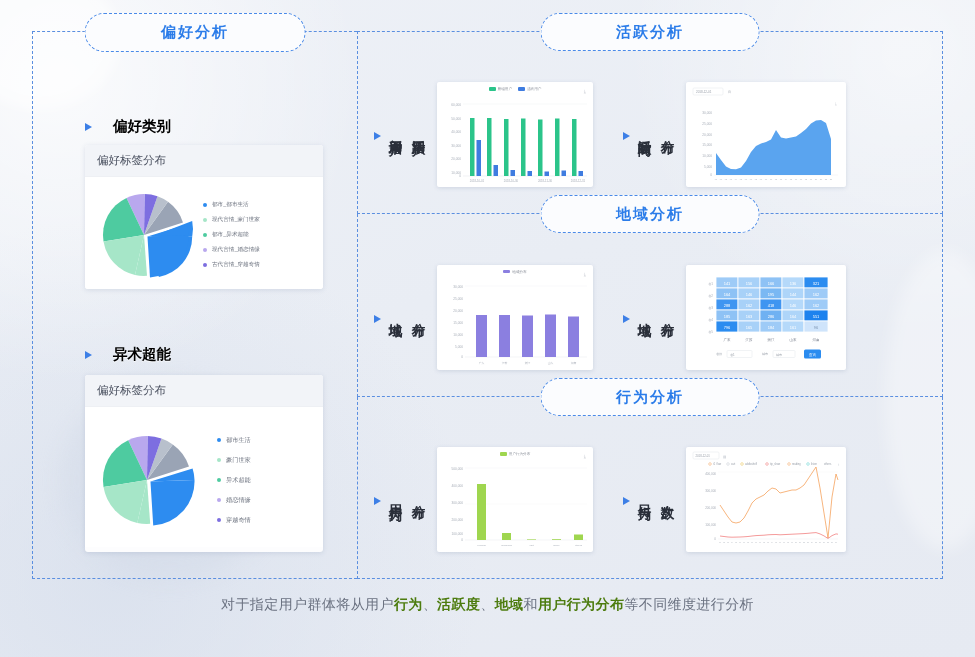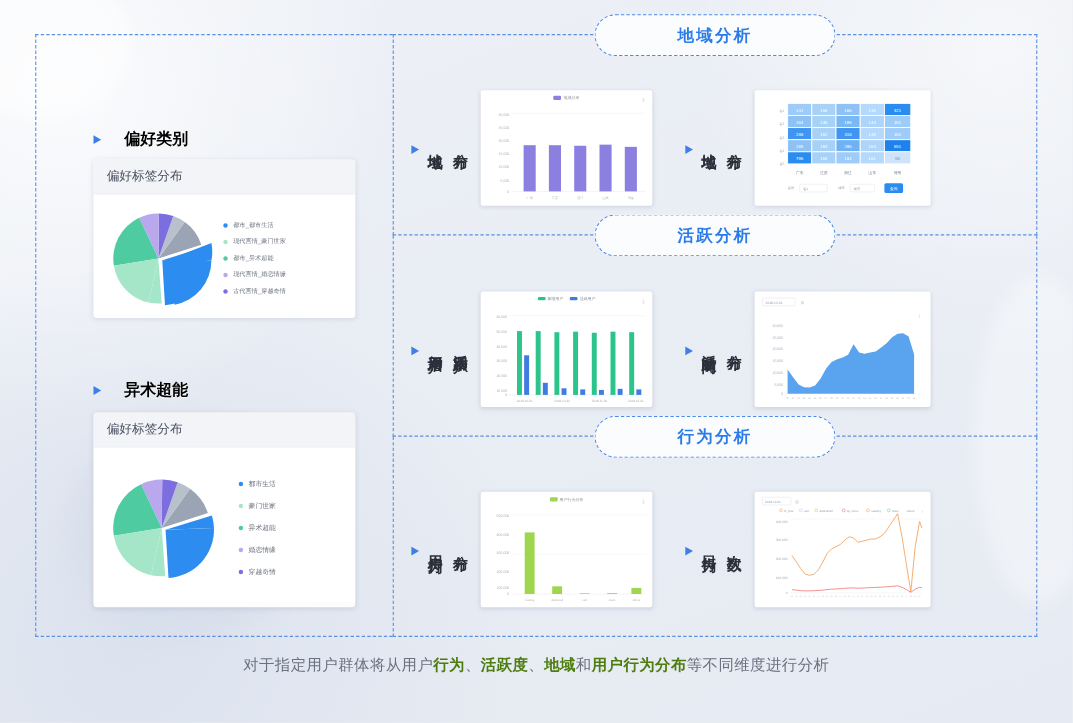--- a/index.html
+++ b/index.html
@@ -121,20 +121,23 @@
 </head>
 <body>
 
 <div class="deco d1"></div>
 <div class="deco d2"></div>
 <div class="deco d3"></div>
 
 <div class="board">
 
   <div class="col-left">
+    <div class="pill pill-left">
+      <span>偏好分析</span>
+    </div>
 
     <div style="position:absolute; left:52px; top:85px;">
       <div class="sec-head">
         <span class="tri"></span>
         <span>偏好类别</span>
       </div>
     </div>
 
     <div class="card" style="position:absolute; left:52px; top:113px; width:238px; height:144px;">
       <div class="card-title">偏好标签分布</div>
@@ -233,160 +236,20 @@
               <span class="dot" style="background:#7d6ee0"></span>
               <span>穿越奇情</span>
             </div>
           </div>
         </div>
       </div>
     </div>
   </div>
 
   <div class="col-right">
-
-    <div class="panel p-region">
-      <div class="pill pill-right">
-        <span>地域分析</span>
-      </div>
-      <div class="row" style="padding-top:24px;">
-        <div class="item">
-          <div class="vlabel">
-            <span class="tri tri-v"></span>
-            <span class="vtext">地域</span>
-            <span class="vtext">分布</span>
-          </div>
-          <div class="minicard mc-a">
-            <div class="mini-legend">
-              <span class="ml-i">
-                <span class="ml-box" style="background:#8b7fe0"></span>
-                <span>地域分布</span>
-              </span>
-            </div>
-            <div class="dlbtn">⤓</div>
-            <svg class="chart-svg" width="156" height="105" viewBox="0 0 156 105">
-              <g font-size="3.2" fill="#a8aeb8" font-family="Liberation Sans, sans-serif">
-                <text x="26" y="23" text-anchor="end">30,000</text>
-                <text x="26" y="35" text-anchor="end">25,000</text>
-                <text x="26" y="47" text-anchor="end">20,000</text>
-                <text x="26" y="59" text-anchor="end">15,000</text>
-                <text x="26" y="71" text-anchor="end">10,000</text>
-                <text x="26" y="83" text-anchor="end">5,000</text>
-                <text x="26" y="93" text-anchor="end">0</text>
-              </g>
-              <line x1="28" y1="92" x2="150" y2="92" stroke="#eceef1" stroke-width="0.6"></line>
-              <line x1="28" y1="21" x2="150" y2="21" stroke="#f1f2f5" stroke-width="0.5"></line>
-              <g fill="#8b7fe0">
-                <rect x="39" y="50" width="11" height="42"></rect>
-                <rect x="62" y="50" width="11" height="42"></rect>
-                <rect x="85" y="50.5" width="11" height="41.5"></rect>
-                <rect x="108" y="49.5" width="11" height="42.5"></rect>
-                <rect x="131" y="51.5" width="11" height="40.5"></rect>
-              </g>
-              <g font-size="2.8" fill="#a8aeb8" text-anchor="middle" font-family="Liberation Sans, sans-serif">
-                <text x="44.5" y="99">广东</text>
-                  <text x="67.5" y="99">江苏</text>
-                  <text x="90.5" y="99">浙江</text>
-                <text x="113.5" y="99">山东</text>
-                  <text x="136.5" y="99">河南</text>
-              </g>
-            </svg>
-          </div>
-        </div>
-        <div class="item" style="margin-left:30px;">
-          <div class="vlabel">
-            <span class="tri tri-v"></span>
-            <span class="vtext">地域</span>
-            <span class="vtext">分布</span>
-          </div>
-          <div class="minicard mc-b">
-            <svg class="chart-svg" width="160" height="105" viewBox="0 0 160 105">
-              <g font-size="3" fill="#a8aeb8" text-anchor="end" font-family="Liberation Sans, sans-serif">
-                <text x="27" y="20">省1</text>
-                  <text x="27" y="32">省2</text>
-                  <text x="27" y="44">省3</text>
-                <text x="27" y="56">省4</text>
-                  <text x="27" y="68">省5</text>
-              </g>
-              <g stroke="#fff" stroke-width="0.8">
-                <rect x="30" y="12" width="22" height="11" fill="#9ecbf7"></rect>
-                  <rect x="52" y="12" width="22" height="11" fill="#a8d1f8"></rect>
-                  <rect x="74" y="12" width="22" height="11" fill="#8ec2f5"></rect>
-                  <rect x="96" y="12" width="22" height="11" fill="#b5d9fa"></rect>
-                  <rect x="118" y="12" width="24" height="11" fill="#2b8cf0"></rect>
-                <rect x="30" y="23" width="22" height="11" fill="#8ec2f5"></rect>
-                  <rect x="52" y="23" width="22" height="11" fill="#a8d1f8"></rect>
-                  <rect x="74" y="23" width="22" height="11" fill="#7ab8f3"></rect>
-                  <rect x="96" y="23" width="22" height="11" fill="#aed5f9"></rect>
-                  <rect x="118" y="23" width="24" height="11" fill="#9ecbf7"></rect>
-                <rect x="30" y="34" width="22" height="11" fill="#3f95f1"></rect>
-                  <rect x="52" y="34" width="22" height="11" fill="#a8d1f8"></rect>
-                  <rect x="74" y="34" width="22" height="11" fill="#3f95f1"></rect>
-                  <rect x="96" y="34" width="22" height="11" fill="#b5d9fa"></rect>
-                  <rect x="118" y="34" width="24" height="11" fill="#9ecbf7"></rect>
-                <rect x="30" y="45" width="22" height="11" fill="#8ec2f5"></rect>
-                  <rect x="52" y="45" width="22" height="11" fill="#a8d1f8"></rect>
-                  <rect x="74" y="45" width="22" height="11" fill="#6fb1f2"></rect>
-                  <rect x="96" y="45" width="22" height="11" fill="#aed5f9"></rect>
-                  <rect x="118" y="45" width="24" height="11" fill="#1d82ee"></rect>
-                <rect x="30" y="56" width="22" height="11" fill="#2b8cf0"></rect>
-                  <rect x="52" y="56" width="22" height="11" fill="#a8d1f8"></rect>
-                  <rect x="74" y="56" width="22" height="11" fill="#9ecbf7"></rect>
-                  <rect x="96" y="56" width="22" height="11" fill="#b5d9fa"></rect>
-                  <rect x="118" y="56" width="24" height="11" fill="#cfe4fb"></rect>
-              </g>
-              <g class="cell-txt" text-anchor="middle" font-family="Liberation Sans, sans-serif">
-                <text x="41" y="19.5">141</text>
-                  <text x="63" y="19.5">156</text>
-                  <text x="85" y="19.5">166</text>
-                  <text x="107" y="19.5">136</text>
-                  <text x="130" y="19.5">321</text>
-                <text x="41" y="30.5">164</text>
-                  <text x="63" y="30.5">146</text>
-                  <text x="85" y="30.5">195</text>
-                  <text x="107" y="30.5">144</text>
-                  <text x="130" y="30.5">162</text>
-                <text x="41" y="41.5">288</text>
-                  <text x="63" y="41.5">162</text>
-                  <text x="85" y="41.5">418</text>
-                  <text x="107" y="41.5">146</text>
-                  <text x="130" y="41.5">162</text>
-                <text x="41" y="52.5">185</text>
-                  <text x="63" y="52.5">163</text>
-                  <text x="85" y="52.5">286</text>
-                  <text x="107" y="52.5">164</text>
-                  <text x="130" y="52.5">551</text>
-                <text x="41" y="63.5">796</text>
-                  <text x="63" y="63.5">165</text>
-                  <text x="85" y="63.5">184</text>
-                  <text x="107" y="63.5">161</text>
-                  <text x="130" y="63.5" fill="#7e96b4">96</text>
-              </g>
-              <g font-size="3.4" fill="#6b7280" text-anchor="middle" font-family="Liberation Sans, sans-serif">
-                <text x="41" y="76">广东</text>
-                  <text x="63" y="76">江苏</text>
-                  <text x="85" y="76">浙江</text>
-                  <text x="107" y="76">山东</text>
-                  <text x="130" y="76">河南</text>
-              </g>
-              <g font-size="3" fill="#9aa0aa" font-family="Liberation Sans, sans-serif">
-                <text x="30" y="90">省份</text>
-                <rect x="41" y="85.5" width="25" height="7" rx="1" fill="#fff" stroke="#e3e6ea" stroke-width="0.5"></rect>
-                <text x="44" y="90.5">省1</text>
-                <text x="76" y="90">城市</text>
-                <rect x="87" y="85.5" width="22" height="7" rx="1" fill="#fff" stroke="#e3e6ea" stroke-width="0.5"></rect>
-                <text x="90" y="90.5">城市</text>
-              </g>
-              <rect x="118" y="84.5" width="17" height="9" rx="1.5" fill="#2b8cf0"></rect>
-              <text x="126.5" y="90.5" font-size="3.4" fill="#fff" text-anchor="middle" font-family="Liberation Sans, sans-serif">查询</text>
-            </svg>
-          </div>
-        </div>
-      </div>
-    </div>
 
     <div class="panel p-active">
       <div class="pill pill-right">
         <span>活跃分析</span>
       </div>
       <div class="row" style="padding-top:24px;">
 
         <div class="item">
           <div class="vlabel">
             <span class="tri tri-v"></span>
@@ -487,20 +350,160 @@
                   <text x="105" y="98">15</text>
                 <text x="110" y="98">16</text>
                   <text x="115" y="98">17</text>
                   <text x="120" y="98">18</text>
                   <text x="125" y="98">19</text>
                 <text x="130" y="98">20</text>
                   <text x="135" y="98">21</text>
                   <text x="140" y="98">22</text>
                   <text x="145" y="98">23</text>
               </g>
+            </svg>
+          </div>
+        </div>
+      </div>
+    </div>
+
+    <div class="panel p-region">
+      <div class="pill pill-right">
+        <span>地域分析</span>
+      </div>
+      <div class="row" style="padding-top:24px;">
+        <div class="item">
+          <div class="vlabel">
+            <span class="tri tri-v"></span>
+            <span class="vtext">地域</span>
+            <span class="vtext">分布</span>
+          </div>
+          <div class="minicard mc-a">
+            <div class="mini-legend">
+              <span class="ml-i">
+                <span class="ml-box" style="background:#8b7fe0"></span>
+                <span>地域分布</span>
+              </span>
+            </div>
+            <div class="dlbtn">⤓</div>
+            <svg class="chart-svg" width="156" height="105" viewBox="0 0 156 105">
+              <g font-size="3.2" fill="#a8aeb8" font-family="Liberation Sans, sans-serif">
+                <text x="26" y="23" text-anchor="end">30,000</text>
+                <text x="26" y="35" text-anchor="end">25,000</text>
+                <text x="26" y="47" text-anchor="end">20,000</text>
+                <text x="26" y="59" text-anchor="end">15,000</text>
+                <text x="26" y="71" text-anchor="end">10,000</text>
+                <text x="26" y="83" text-anchor="end">5,000</text>
+                <text x="26" y="93" text-anchor="end">0</text>
+              </g>
+              <line x1="28" y1="92" x2="150" y2="92" stroke="#eceef1" stroke-width="0.6"></line>
+              <line x1="28" y1="21" x2="150" y2="21" stroke="#f1f2f5" stroke-width="0.5"></line>
+              <g fill="#8b7fe0">
+                <rect x="39" y="50" width="11" height="42"></rect>
+                <rect x="62" y="50" width="11" height="42"></rect>
+                <rect x="85" y="50.5" width="11" height="41.5"></rect>
+                <rect x="108" y="49.5" width="11" height="42.5"></rect>
+                <rect x="131" y="51.5" width="11" height="40.5"></rect>
+              </g>
+              <g font-size="2.8" fill="#a8aeb8" text-anchor="middle" font-family="Liberation Sans, sans-serif">
+                <text x="44.5" y="99">广东</text>
+                  <text x="67.5" y="99">江苏</text>
+                  <text x="90.5" y="99">浙江</text>
+                <text x="113.5" y="99">山东</text>
+                  <text x="136.5" y="99">河南</text>
+              </g>
+            </svg>
+          </div>
+        </div>
+        <div class="item" style="margin-left:30px;">
+          <div class="vlabel">
+            <span class="tri tri-v"></span>
+            <span class="vtext">地域</span>
+            <span class="vtext">分布</span>
+          </div>
+          <div class="minicard mc-b">
+            <svg class="chart-svg" width="160" height="105" viewBox="0 0 160 105">
+              <g font-size="3" fill="#a8aeb8" text-anchor="end" font-family="Liberation Sans, sans-serif">
+                <text x="27" y="20">省1</text>
+                  <text x="27" y="32">省2</text>
+                  <text x="27" y="44">省3</text>
+                <text x="27" y="56">省4</text>
+                  <text x="27" y="68">省5</text>
+              </g>
+              <g stroke="#fff" stroke-width="0.8">
+                <rect x="30" y="12" width="22" height="11" fill="#9ecbf7"></rect>
+                  <rect x="52" y="12" width="22" height="11" fill="#a8d1f8"></rect>
+                  <rect x="74" y="12" width="22" height="11" fill="#8ec2f5"></rect>
+                  <rect x="96" y="12" width="22" height="11" fill="#b5d9fa"></rect>
+                  <rect x="118" y="12" width="24" height="11" fill="#2b8cf0"></rect>
+                <rect x="30" y="23" width="22" height="11" fill="#8ec2f5"></rect>
+                  <rect x="52" y="23" width="22" height="11" fill="#a8d1f8"></rect>
+                  <rect x="74" y="23" width="22" height="11" fill="#7ab8f3"></rect>
+                  <rect x="96" y="23" width="22" height="11" fill="#aed5f9"></rect>
+                  <rect x="118" y="23" width="24" height="11" fill="#9ecbf7"></rect>
+                <rect x="30" y="34" width="22" height="11" fill="#3f95f1"></rect>
+                  <rect x="52" y="34" width="22" height="11" fill="#a8d1f8"></rect>
+                  <rect x="74" y="34" width="22" height="11" fill="#3f95f1"></rect>
+                  <rect x="96" y="34" width="22" height="11" fill="#b5d9fa"></rect>
+                  <rect x="118" y="34" width="24" height="11" fill="#9ecbf7"></rect>
+                <rect x="30" y="45" width="22" height="11" fill="#8ec2f5"></rect>
+                  <rect x="52" y="45" width="22" height="11" fill="#a8d1f8"></rect>
+                  <rect x="74" y="45" width="22" height="11" fill="#6fb1f2"></rect>
+                  <rect x="96" y="45" width="22" height="11" fill="#aed5f9"></rect>
+                  <rect x="118" y="45" width="24" height="11" fill="#1d82ee"></rect>
+                <rect x="30" y="56" width="22" height="11" fill="#2b8cf0"></rect>
+                  <rect x="52" y="56" width="22" height="11" fill="#a8d1f8"></rect>
+                  <rect x="74" y="56" width="22" height="11" fill="#9ecbf7"></rect>
+                  <rect x="96" y="56" width="22" height="11" fill="#b5d9fa"></rect>
+                  <rect x="118" y="56" width="24" height="11" fill="#cfe4fb"></rect>
+              </g>
+              <g class="cell-txt" text-anchor="middle" font-family="Liberation Sans, sans-serif">
+                <text x="41" y="19.5">141</text>
+                  <text x="63" y="19.5">156</text>
+                  <text x="85" y="19.5">166</text>
+                  <text x="107" y="19.5">136</text>
+                  <text x="130" y="19.5">321</text>
+                <text x="41" y="30.5">164</text>
+                  <text x="63" y="30.5">146</text>
+                  <text x="85" y="30.5">195</text>
+                  <text x="107" y="30.5">144</text>
+                  <text x="130" y="30.5">162</text>
+                <text x="41" y="41.5">288</text>
+                  <text x="63" y="41.5">162</text>
+                  <text x="85" y="41.5">418</text>
+                  <text x="107" y="41.5">146</text>
+                  <text x="130" y="41.5">162</text>
+                <text x="41" y="52.5">185</text>
+                  <text x="63" y="52.5">163</text>
+                  <text x="85" y="52.5">286</text>
+                  <text x="107" y="52.5">164</text>
+                  <text x="130" y="52.5">551</text>
+                <text x="41" y="63.5">796</text>
+                  <text x="63" y="63.5">165</text>
+                  <text x="85" y="63.5">184</text>
+                  <text x="107" y="63.5">161</text>
+                  <text x="130" y="63.5" fill="#7e96b4">96</text>
+              </g>
+              <g font-size="3.4" fill="#6b7280" text-anchor="middle" font-family="Liberation Sans, sans-serif">
+                <text x="41" y="76">广东</text>
+                  <text x="63" y="76">江苏</text>
+                  <text x="85" y="76">浙江</text>
+                  <text x="107" y="76">山东</text>
+                  <text x="130" y="76">河南</text>
+              </g>
+              <g font-size="3" fill="#9aa0aa" font-family="Liberation Sans, sans-serif">
+                <text x="30" y="90">省份</text>
+                <rect x="41" y="85.5" width="25" height="7" rx="1" fill="#fff" stroke="#e3e6ea" stroke-width="0.5"></rect>
+                <text x="44" y="90.5">省1</text>
+                <text x="76" y="90">城市</text>
+                <rect x="87" y="85.5" width="22" height="7" rx="1" fill="#fff" stroke="#e3e6ea" stroke-width="0.5"></rect>
+                <text x="90" y="90.5">城市</text>
+              </g>
+              <rect x="118" y="84.5" width="17" height="9" rx="1.5" fill="#2b8cf0"></rect>
+              <text x="126.5" y="90.5" font-size="3.4" fill="#fff" text-anchor="middle" font-family="Liberation Sans, sans-serif">查询</text>
             </svg>
           </div>
         </div>
       </div>
     </div>
 
     <div class="panel p-behavior">
       <div class="pill pill-right">
         <span>行为分析</span>
       </div>

